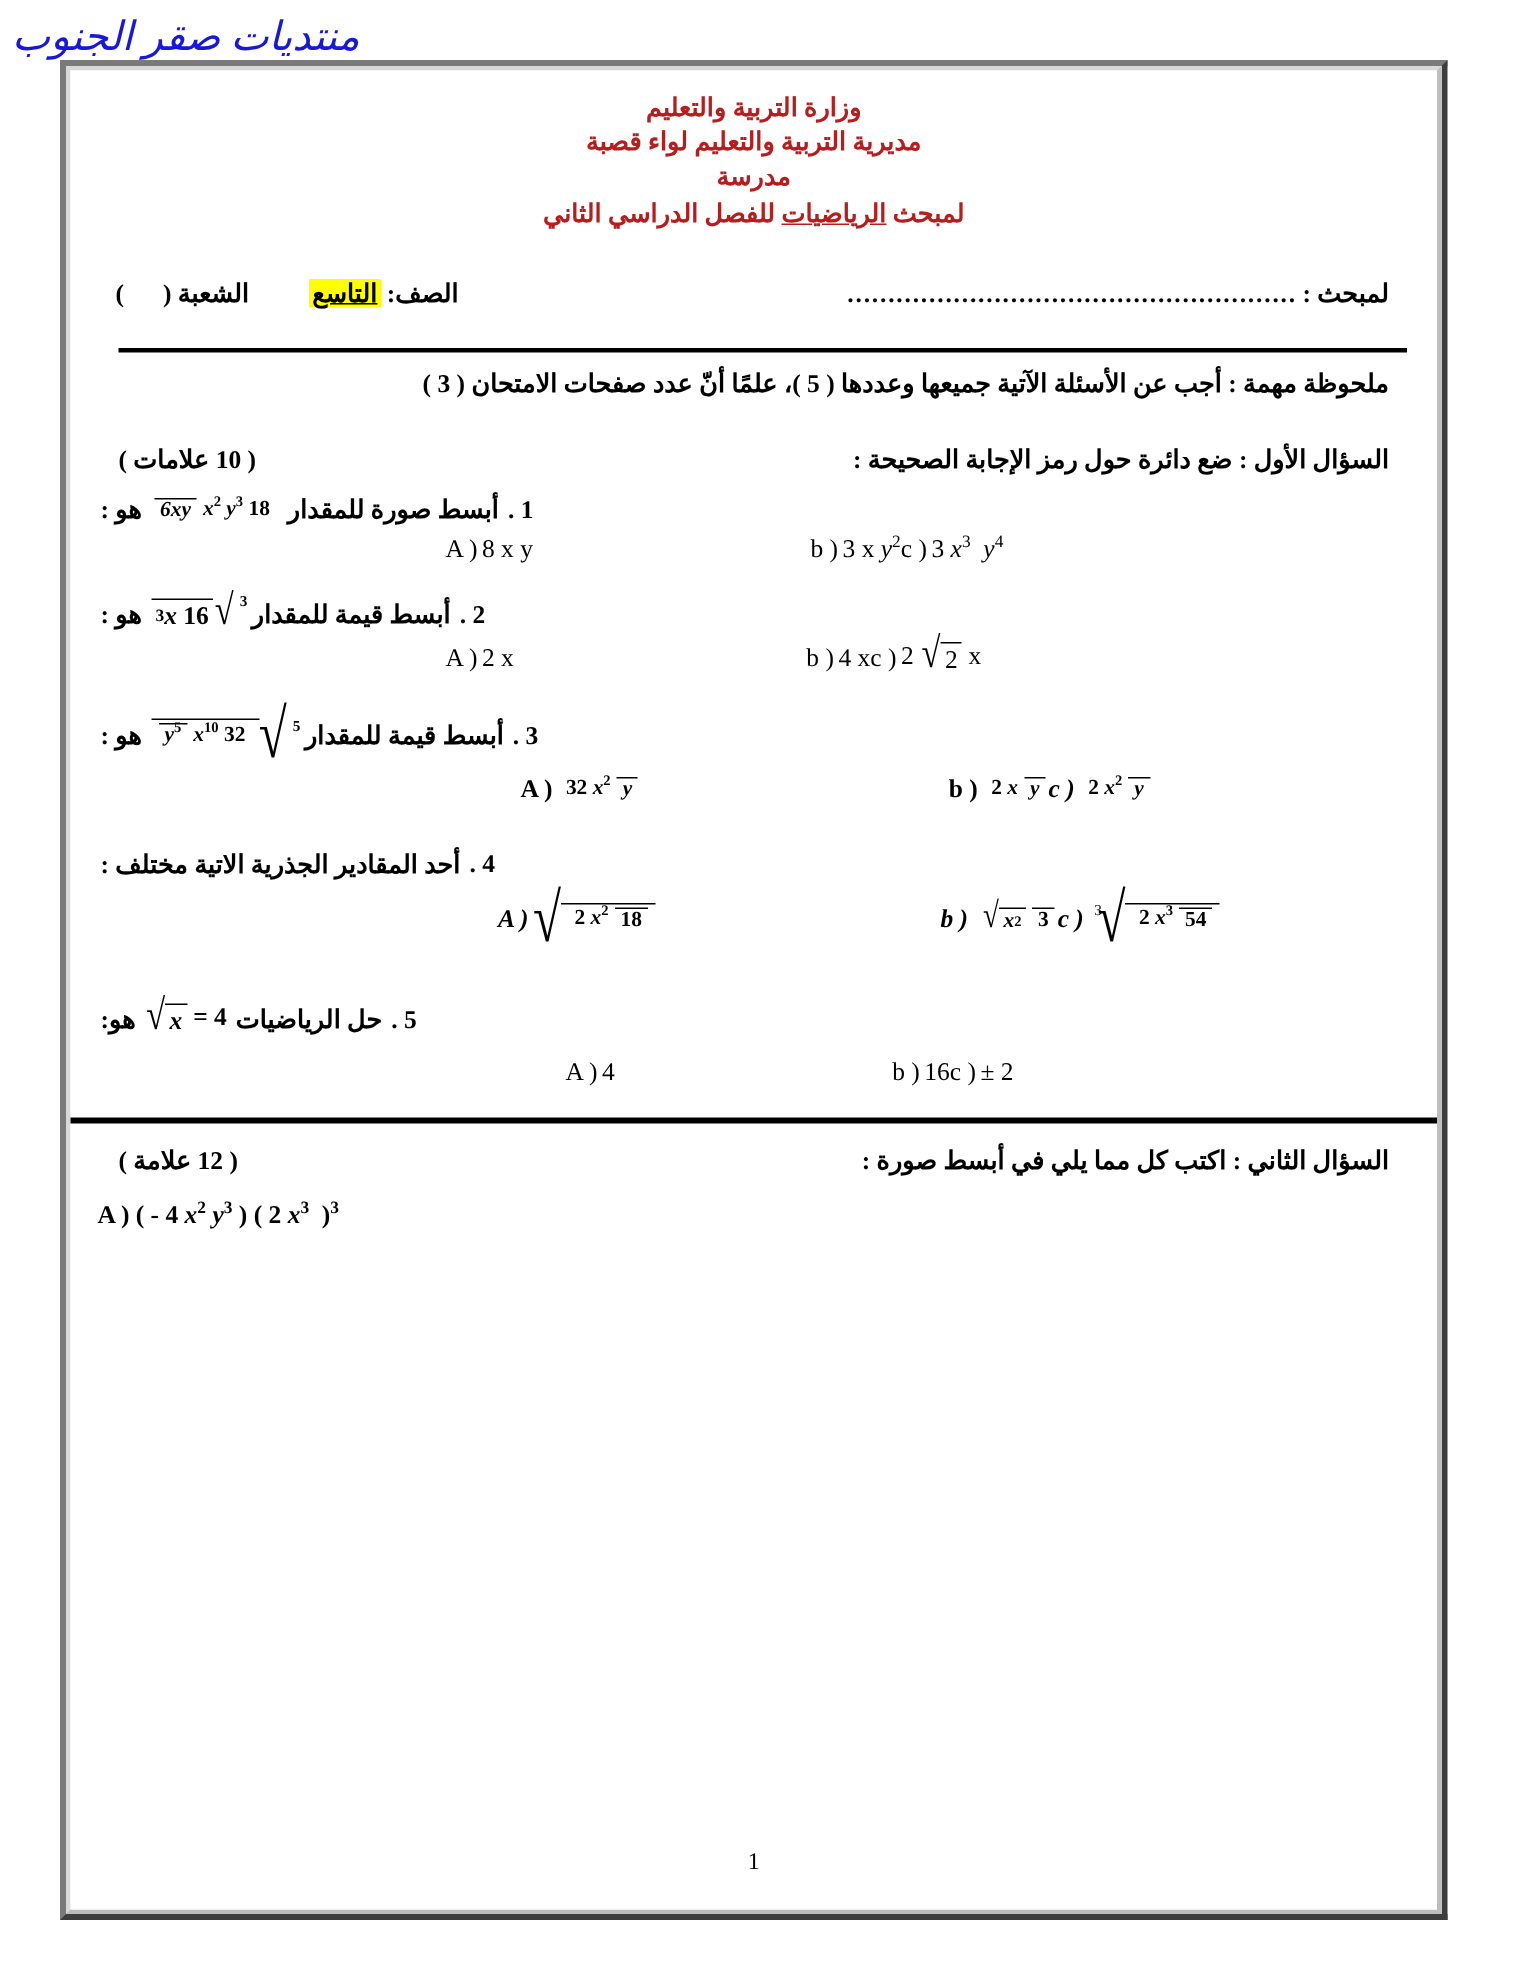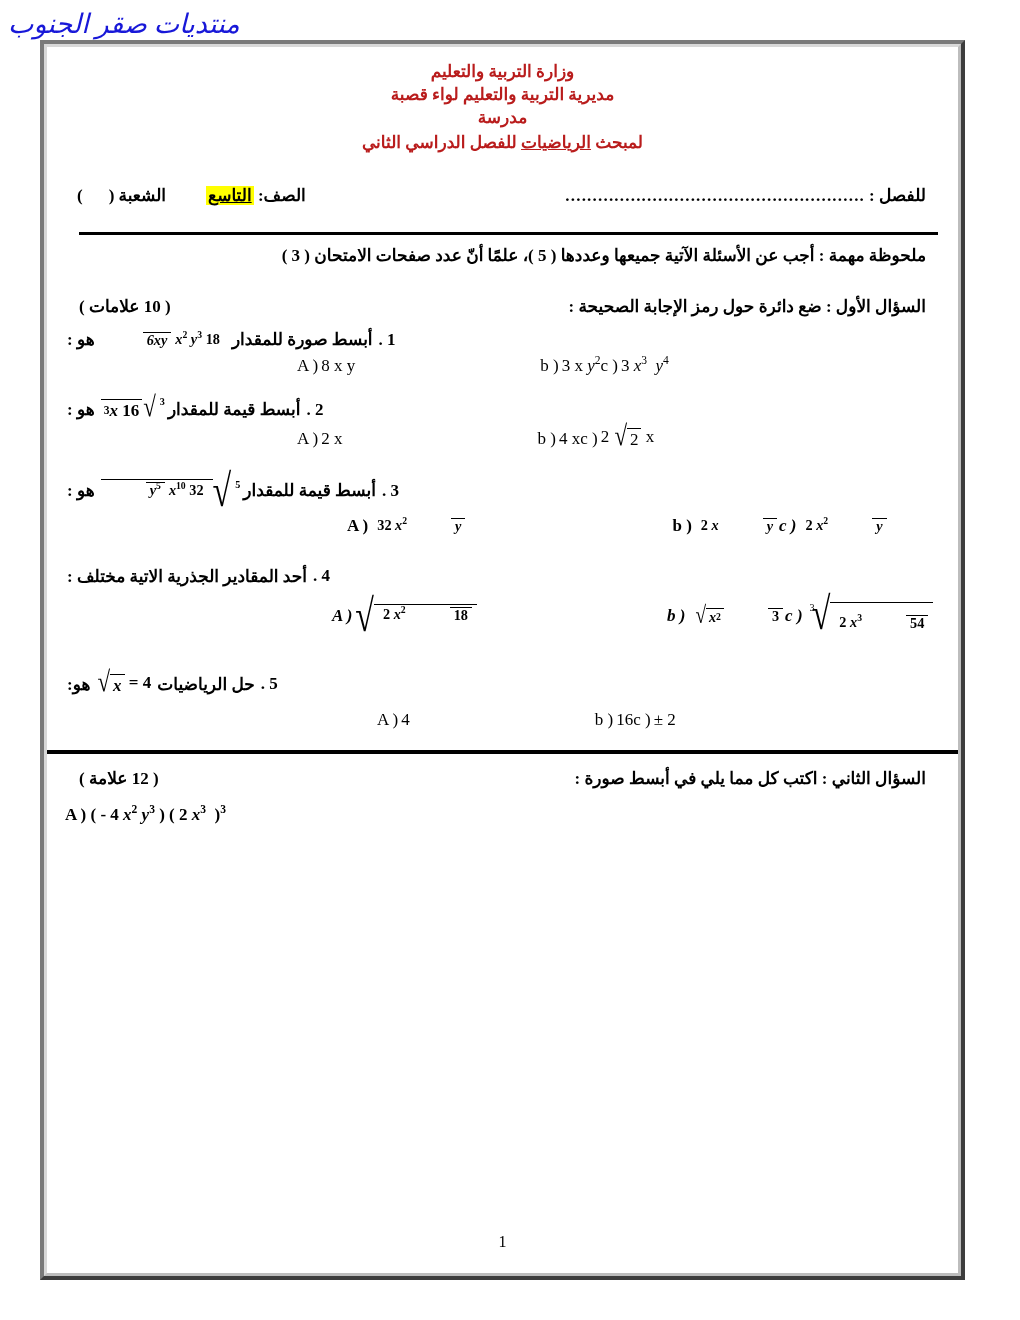--- a/index.html
+++ b/index.html
@@ -178,21 +178,21 @@
 
   .frac {
     display: inline-flex;
     flex-direction: row;
     align-items: center;
     vertical-align: middle;
     line-height: 1.05;
     margin: 0 2px;
   }
   .frac .nu { padding: 0 4px; font-size: 0.84em; }
-  .frac .de { padding: 0 4px; font-size: 0.84em; border-top: 1.4px solid #000; margin-left: 40px; }
+  .frac .de { padding: 0 4px; font-size: 0.84em; border-top: 1.4px solid #000; }
   .frac-b .nu, .frac-b .de { font-weight: bold; }
 
   
   .rad {
     display: inline-flex;
     align-items: flex-start;
     vertical-align: middle;
   }
   .rad .idx {
     font-size: 0.6em;
@@ -272,21 +272,21 @@
         <div>مديرية التربية والتعليم لواء قصبة</div>
         <div>مدرسة</div>
         <div class="h-subject">
           <span>لمبحث</span>
           <span class="underline">الرياضيات</span>
           <span>للفصل الدراسي الثاني</span>
         </div>
       </div>
 
       <div class="ident-row">
-        <span class="ident-name">للفصل :</span>
+        <span class="ident-name">لمبحث :</span>
         <span class="ident-dots">...........................................................</span>
         <span class="ident-spacer"></span>
         <span class="ident-class">
           <span>الصف:</span>
           <span class="hl underline">التاسع</span>
         </span>
         <span class="ident-section">الشعبة (</span>
         <span class="ident-paren">)</span>
       </div>
 
@@ -421,21 +421,21 @@
                 </span>
             </span>
             <span class="de">3</span>
           </span>
         </span>
         <span class="opt opt-italic">
           <span class="lab">c )</span>
           <span class="rad">
             <span class="idx" style="top:2px;">3</span>
             <span class="sqrt-glyph-tall">√</span>
-            <span class="radbox" style="padding-top:12px;">
+            <span class="radbox" style="padding-top:2px;">
               <span class="frac frac-b">
                 <span class="nu">2&nbsp;<span class="mi">x</span><sup class="e">3</sup></span>
                 <span class="de">54</span>
               </span>
             </span>
           </span>
         </span>
       </div>
 
       <div class="q-stem" style="justify-content:flex-end; padding-left:20px; padding-top:42px;">

